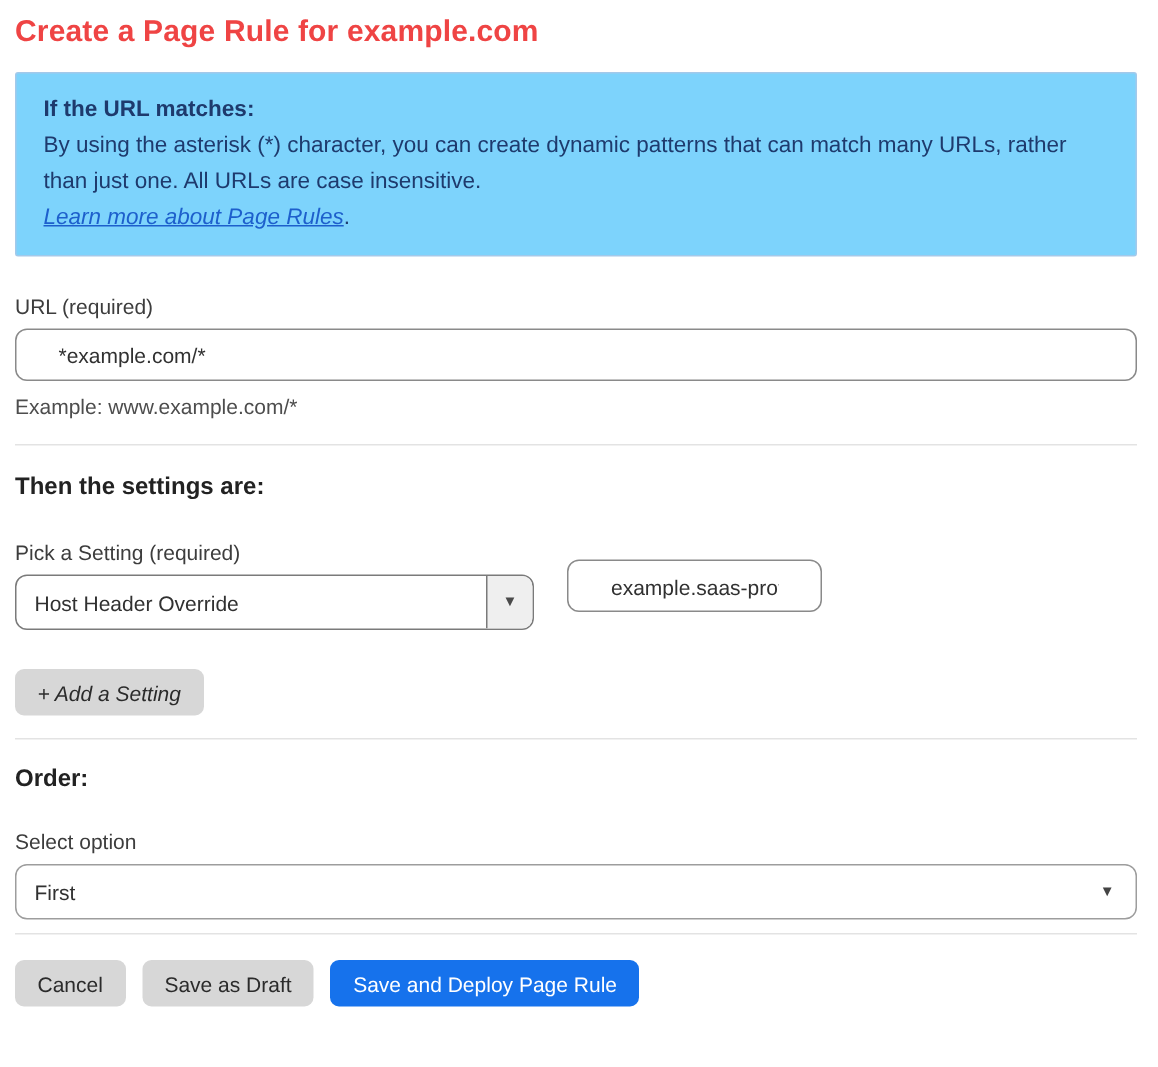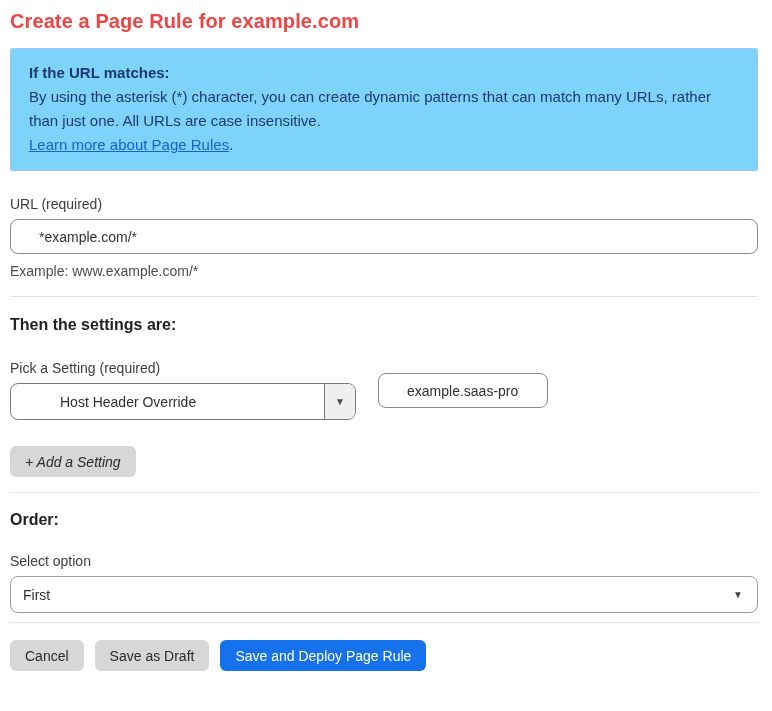--- a/index.html
+++ b/index.html
@@ -27,20 +27,21 @@
     border-radius: 2px;
     padding: 12px 18px 13px;
     color: #1e3a6d;
     font-size: 15px; line-height: 24px;
   }
   .infobox-heading { font-weight: bold; }
   .infobox-link {
     color: #1d5fcc;
     text-decoration: underline;
     cursor: pointer;
+    font-style: italic;
   }
 
   label.field-label {
     display: block;
     font-size: 14px; line-height: 18px;
     color: #3d3d3d;
   }
   .url-label { margin-top: 24px; }
 
   input.text-input {
@@ -86,21 +87,21 @@
   .select {
     display: flex; align-items: center;
     background: #fff;
     border: 1px solid #7a7a7a;
     border-radius: 8px;
     height: 37px;
     font-size: 14px; color: #313131;
     cursor: pointer;
     overflow: hidden;
   }
-  .setting-select { margin-top: 6px; width: 346px; padding-left: 37px; }
+  .setting-select { margin-top: 6px; width: 346px; }
   .select-value { flex: 1; padding: 0 12px; white-space: nowrap; }
   .select-arrow-seg {
     width: 31px; height: 100%;
     display: flex; align-items: center; justify-content: center;
     background: #efefef;
     border-left: 1px solid #7a7a7a;
     font-size: 10px; color: #4a4a4a;
   }
   .value-input { margin-top: 6px; width: 170px; height: 36px; }
 

